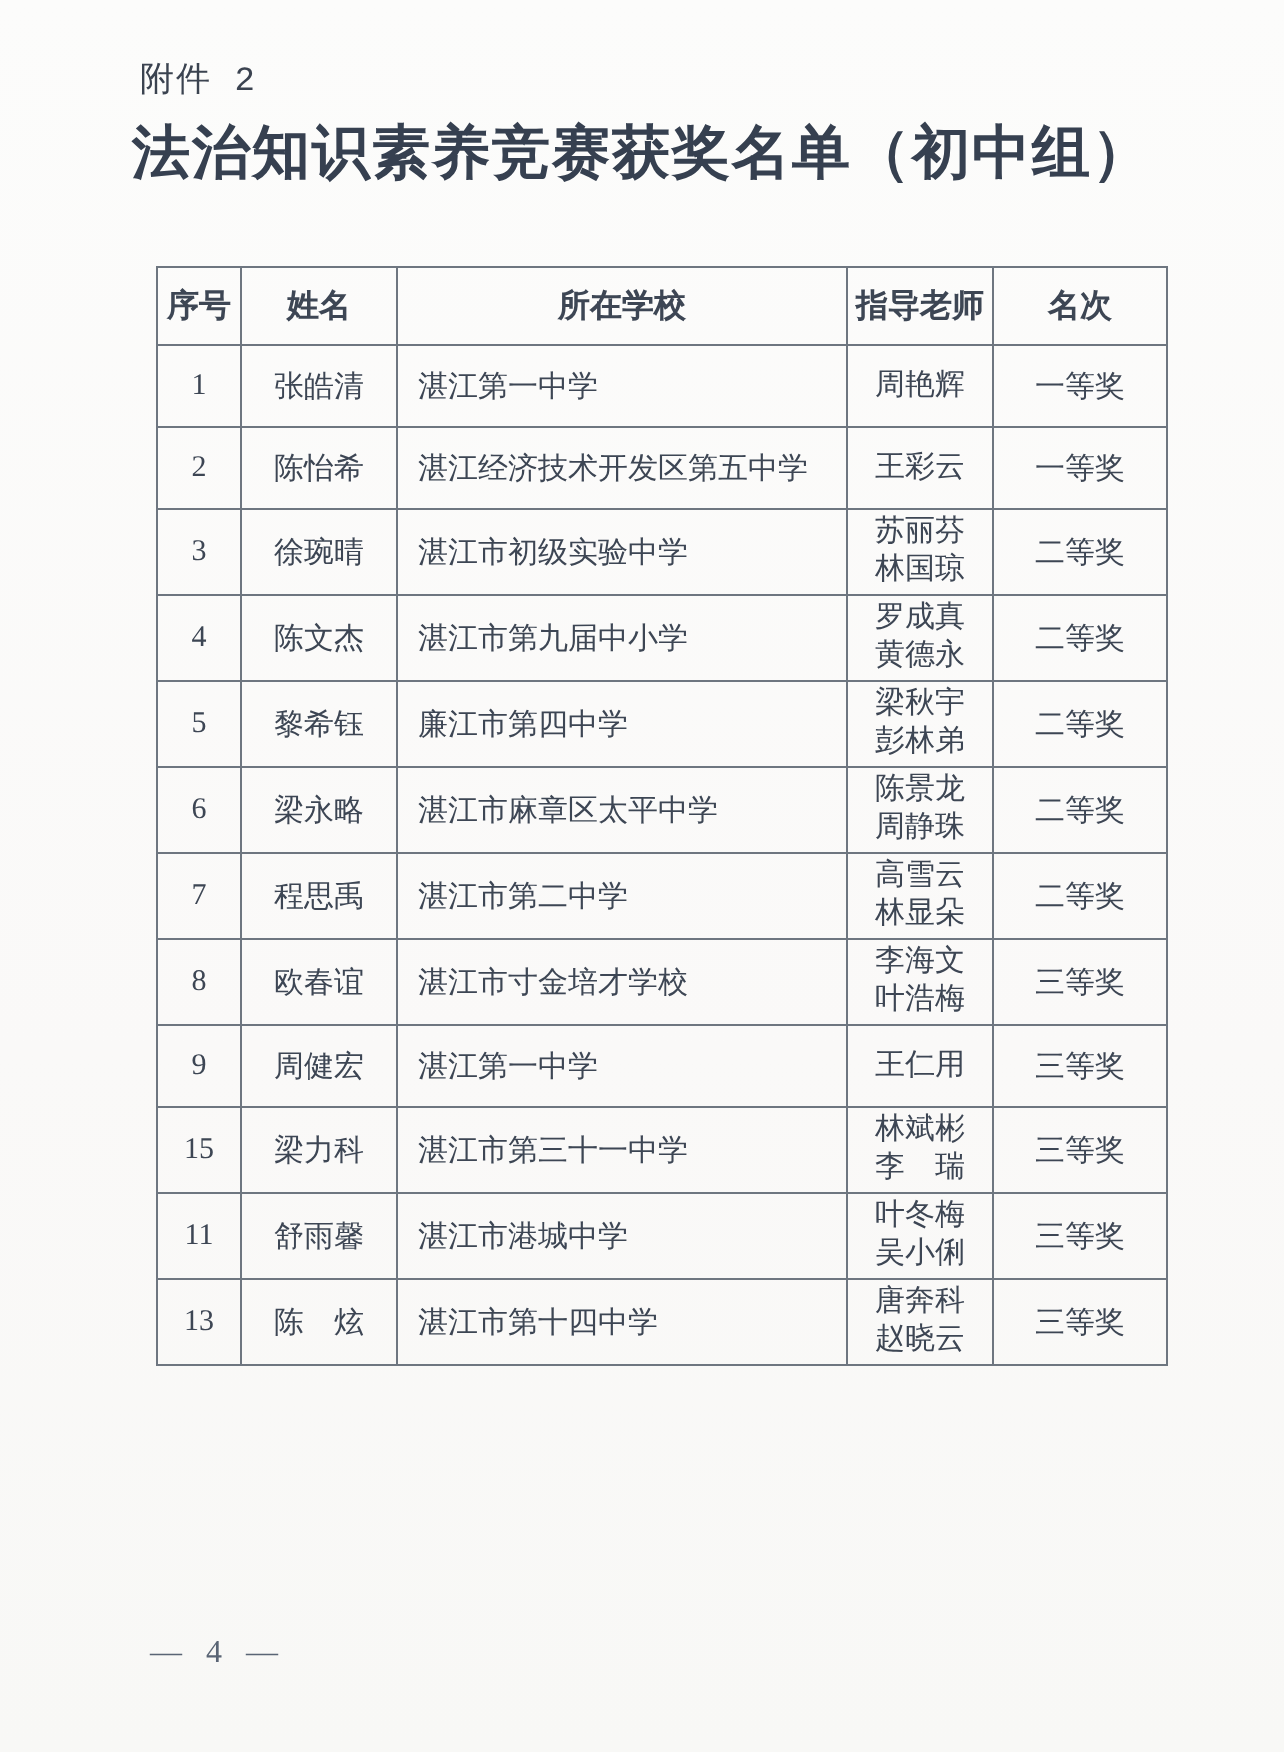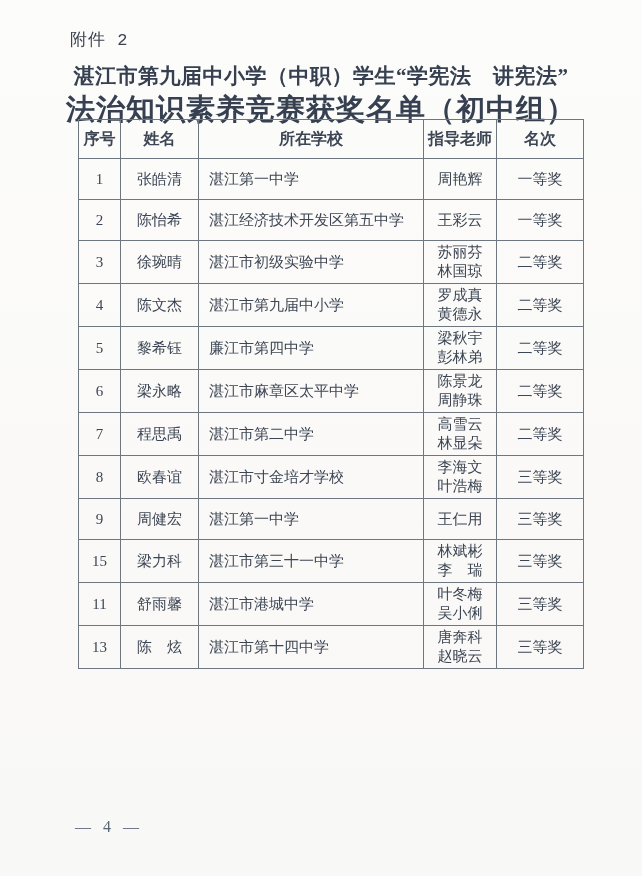--- a/index.html
+++ b/index.html
@@ -44,21 +44,21 @@
     letter-spacing: 0.5px;
   }
   .doc-title .line2 {
     font-size: 29px;
     line-height: 34px;
     letter-spacing: 1px;
   }
   table.award-table {
     position: absolute;
     left: 78px;
-    top: 119px;
+    top: 133px;
     width: 505px;
     border-collapse: collapse;
     table-layout: fixed;
   }
   .award-table th,
   .award-table td {
     border: 1px solid #6e7680;
     font-size: 15px;
     color: #3d4654;
     text-align: center;
@@ -96,21 +96,20 @@
   }
 </style>
 </head>
 <body>
 
 <div class="page">
 
   <div class="attachment-label">附件 2</div>
 
   <div class="doc-title">
-    <div class="line1">湛江市第九届中小学（中职）学生“学宪法　讲宪法”</div>
     <div class="line2">法治知识素养竞赛获奖名单（初中组）</div>
   </div>
 
   <table class="award-table">
     <colgroup>
       <col class="col-no">
       <col class="col-name">
       <col class="col-school">
       <col class="col-teacher">
       <col class="col-rank">

